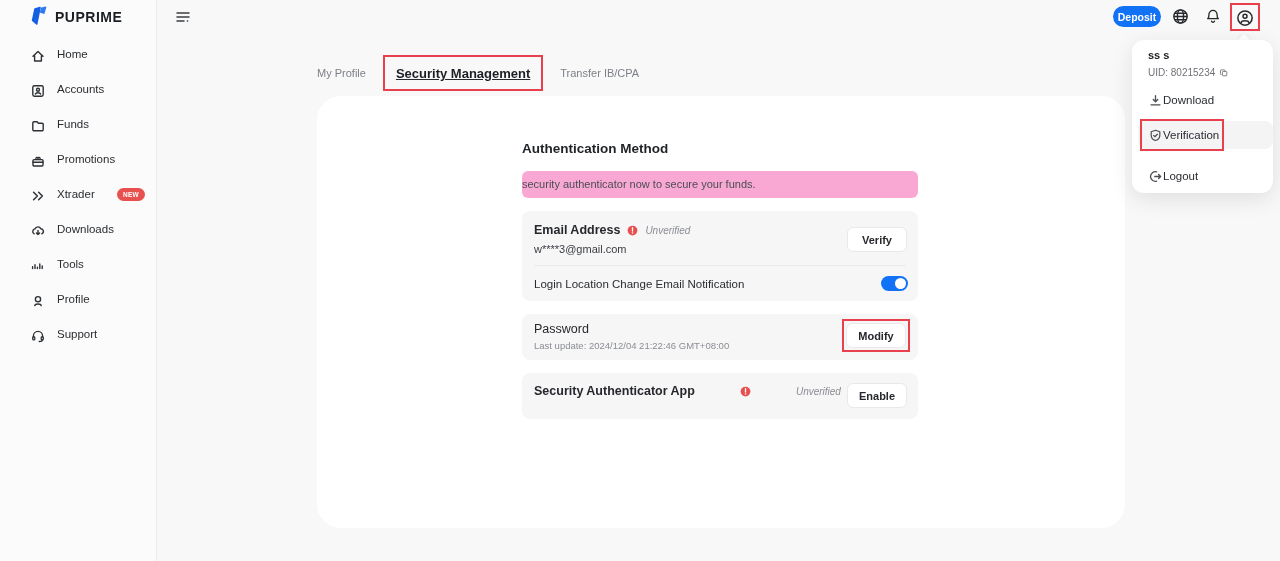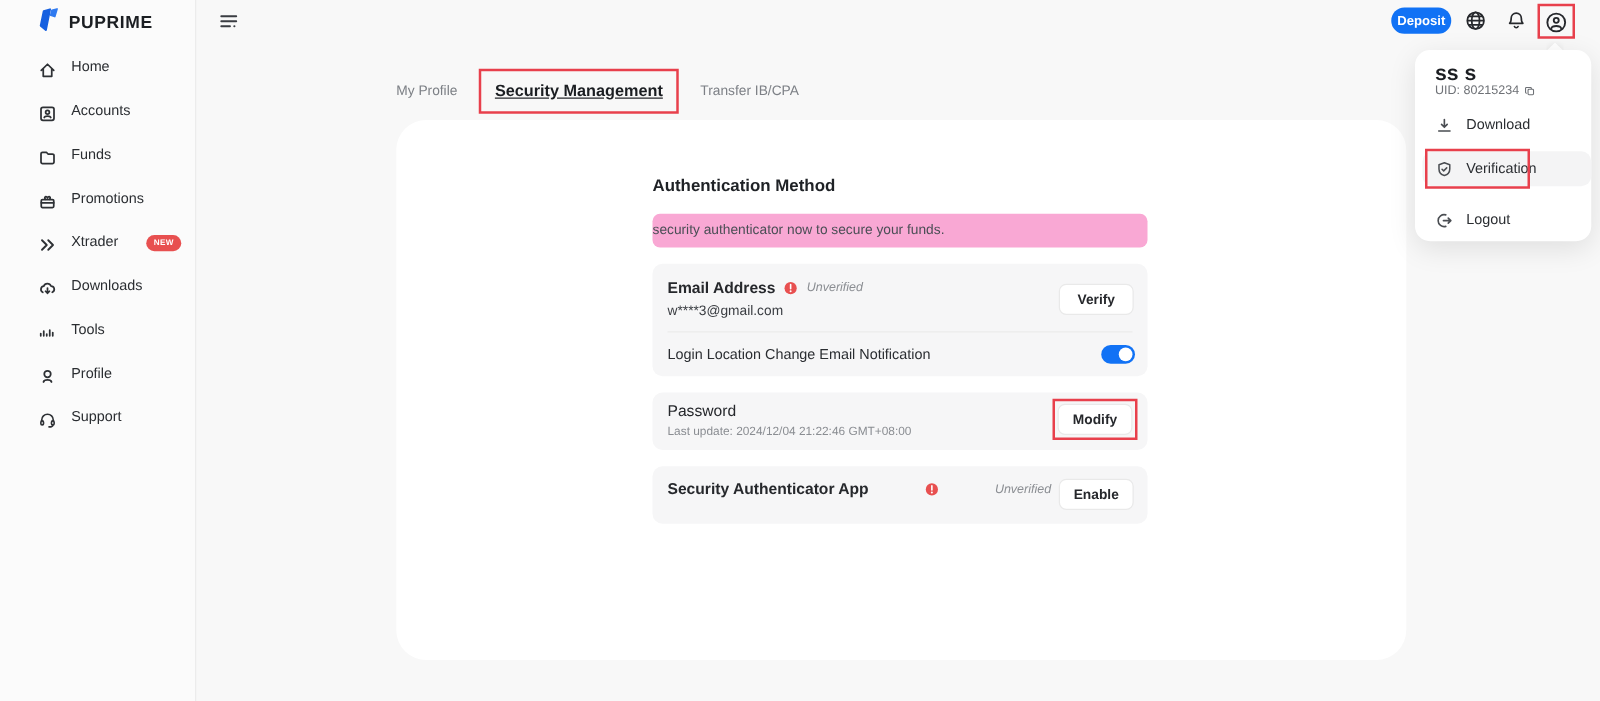--- a/index.html
+++ b/index.html
@@ -72,23 +72,23 @@
   .sub{font-size:9.5px;color:#8a8d92;margin-top:4px;}
   .action-center{position:absolute;right:11px;top:10px;}
   .modify-wrap{position:absolute;right:8px;top:5px;border:2px solid var(--annot);padding:2px;}
   .authapp-title{padding-top:3px;gap:44px;}
   
   .dropdown{position:absolute;left:1132px;top:40px;width:141px;height:153px;background:#fff;border-radius:12px;
     box-shadow:0 6px 22px rgba(0,0,0,.10);}
   .dd-arrow{position:absolute;left:1237px;top:33px;width:14px;height:8px;overflow:hidden;}
   .dd-arrow::before{content:"";position:absolute;left:2px;top:3px;width:10px;height:10px;background:#fff;
     transform:rotate(45deg);box-shadow:0 0 6px rgba(0,0,0,.08);}
-  .dd-name{position:absolute;left:16px;top:9px;font-size:17px;font-weight:700;color:#1b1e22;}
+  .dd-name{position:absolute;left:16px;top:9px;font-size:11px;font-weight:700;color:#1b1e22;}
   .dd-uid{position:absolute;left:16px;top:27px;display:flex;align-items:center;gap:4px;font-size:10px;color:#6e7176;}
-  .dd-item{position:absolute;left:0;width:141px;height:28px;display:flex;align-items:center;gap:10px;
+  .dd-item{position:absolute;left:0;width:141px;height:28px;display:flex;align-items:center;
     padding-left:16px;cursor:pointer;font-size:11.5px;color:#2a2d31;}
   .dd-item svg{stroke:#4a4d52;}
   .dd-download{top:46px;}
   .dd-verification{top:81px;left:6px;width:135px;height:28px;background:#f4f4f5;border-radius:8px;padding-left:10px;}
   .dd-logout{top:122px;}
 </style>
 </head>
 <body>
 
 <div class="sidebar">

